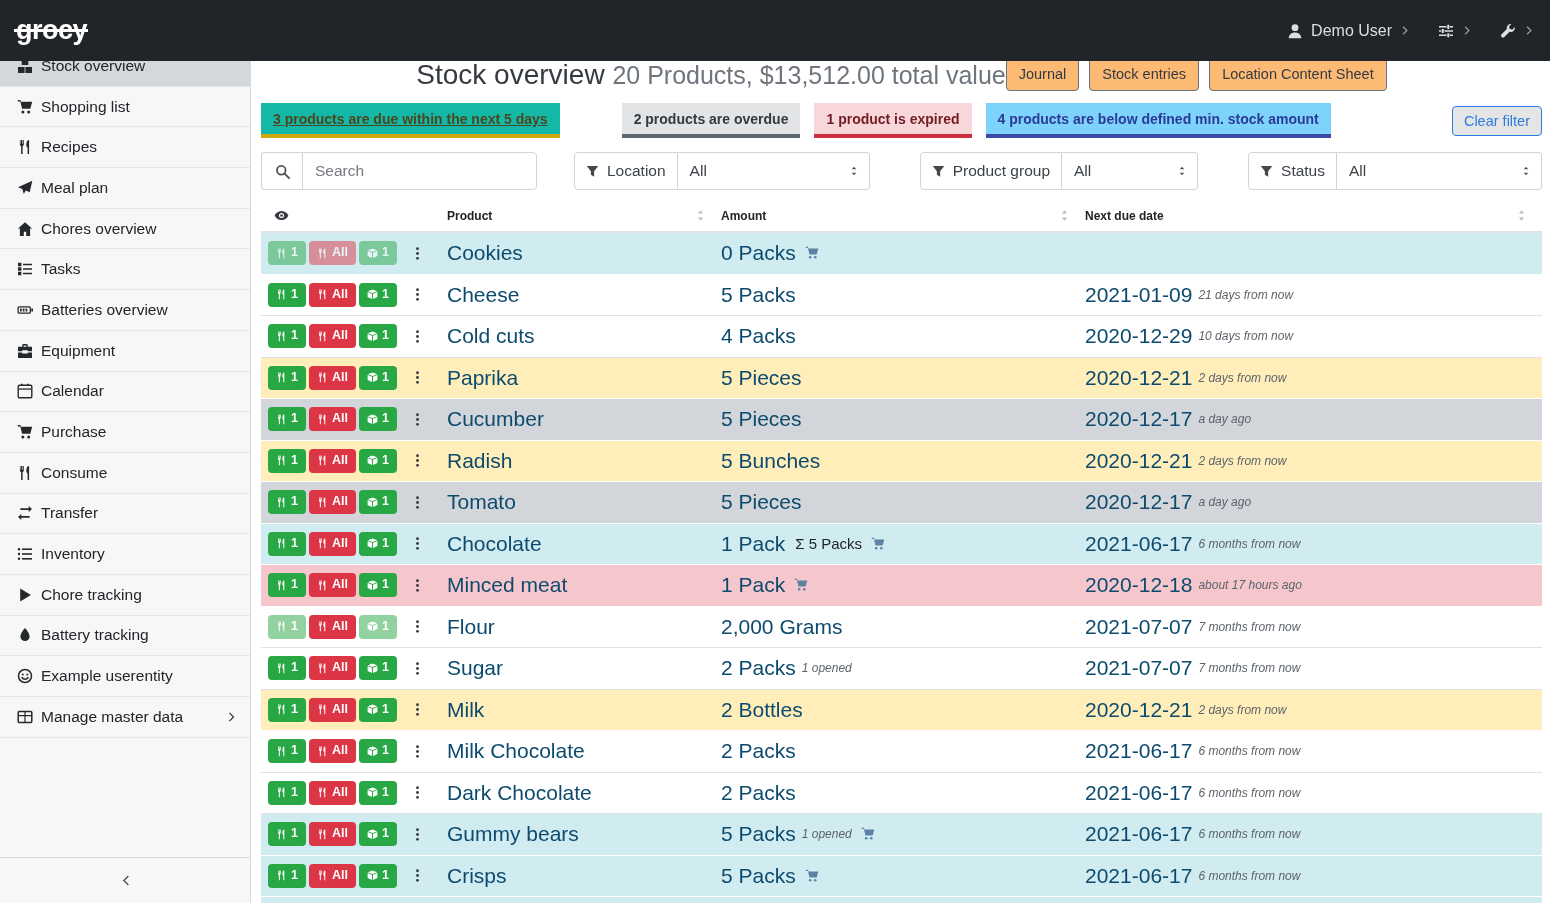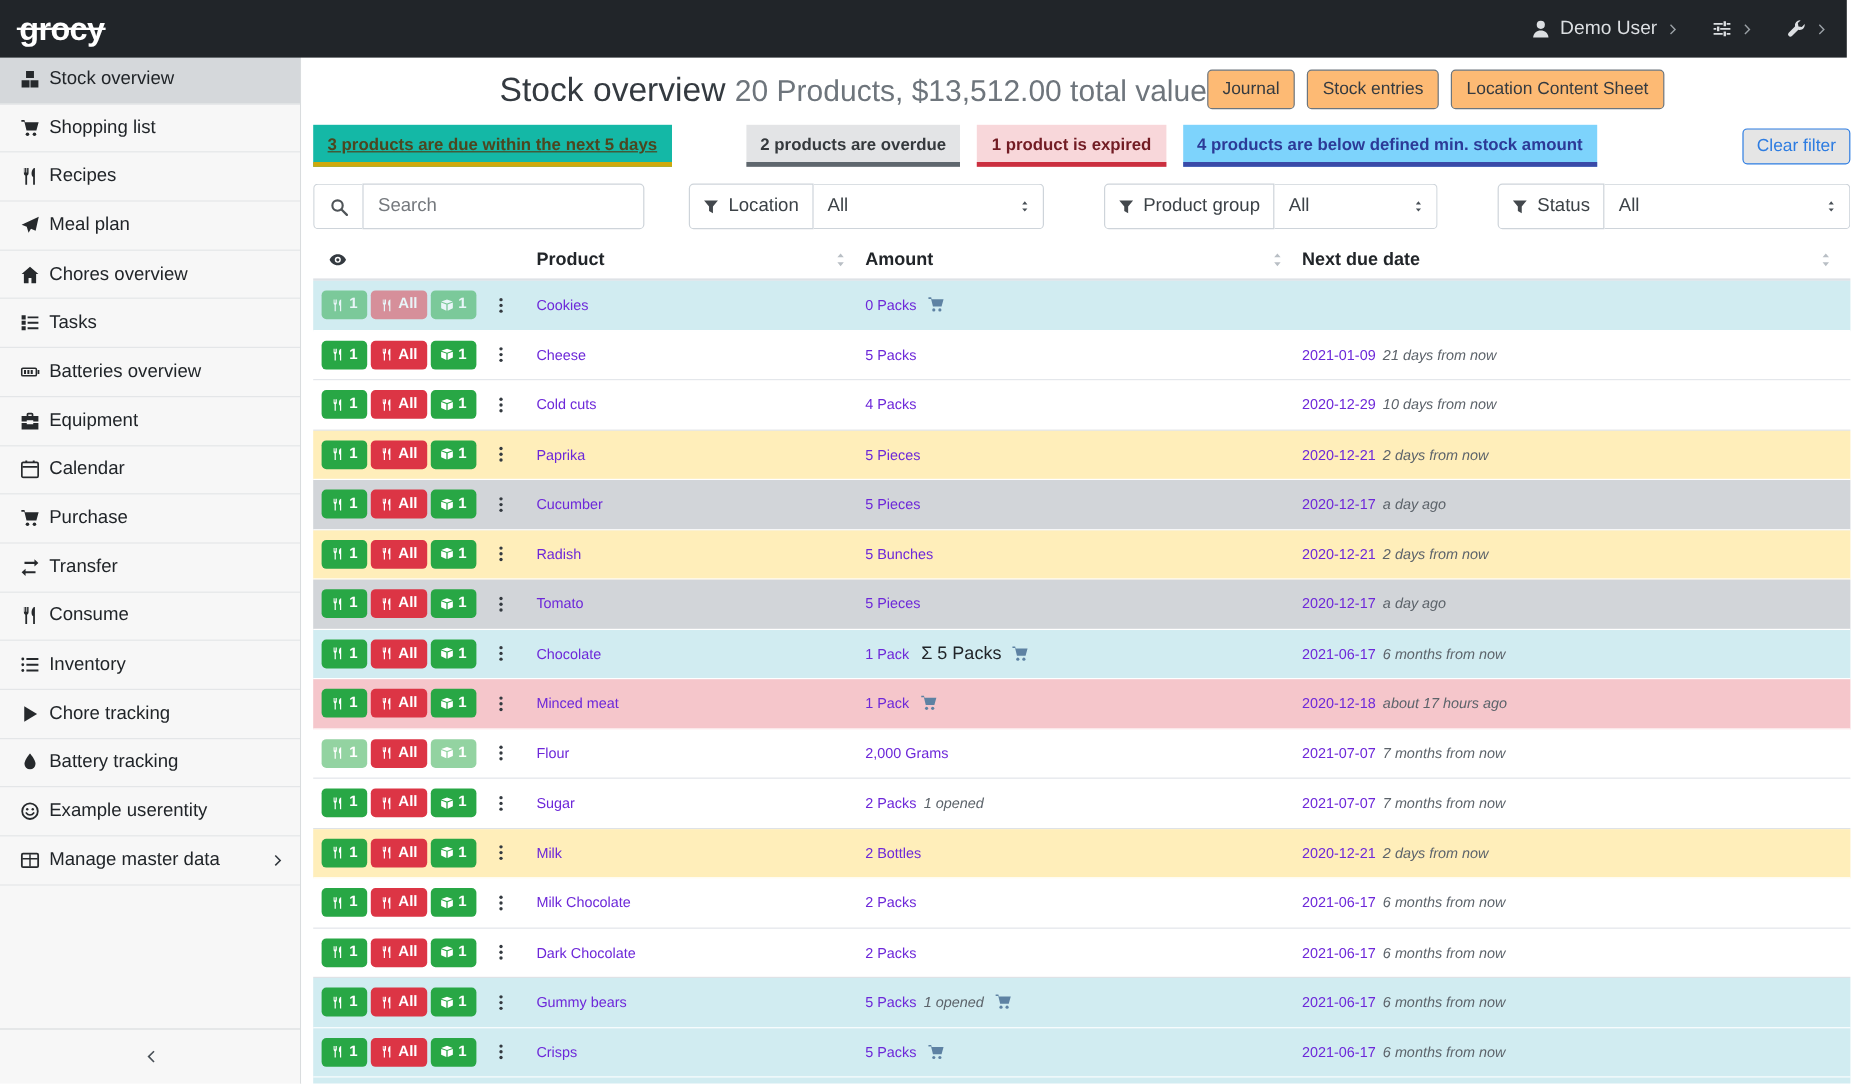--- a/index.html
+++ b/index.html
@@ -3,21 +3,21 @@
 <meta charset="utf-8">
 <style>
   *{box-sizing:border-box;margin:0;padding:0}
   html,body{width:1552px;height:903px}
   body{overflow:hidden;font-family:"Liberation Sans","DejaVu Sans",sans-serif;font-size:15px;color:#212529;background:#fff}
   .icon{display:inline-flex}
   .icon svg{width:1em;height:1em;display:block}
   button{font-family:inherit;cursor:pointer}
 
   
-  .navbar{position:absolute;top:0;left:0;right:13px;height:48px;background:#212529;display:flex;align-items:center;justify-content:space-between;z-index:10}
+  .navbar{position:absolute;top:0;left:0;right:2px;height:61px;background:#212529;display:flex;align-items:center;justify-content:space-between;z-index:10}
   .brand{margin-left:14px;position:relative;color:#fff;font-size:27px;font-weight:700;letter-spacing:-.5px;line-height:1;padding:0 2px;cursor:pointer}
   .brand::after{content:"";position:absolute;left:0;right:1px;top:12px;height:2.5px;background:#fff}
   .nav-right{display:flex;align-items:center;gap:27px;margin-right:15px;color:#dcdfe2}
   .nav-group{display:flex;align-items:center;gap:8px;font-size:16px;cursor:pointer}
   .nav-ico{font-size:16px}
   .chev{font-size:11px;color:#9ba1a6}
 
   
   .sidebar{position:absolute;top:46px;left:0;bottom:0;width:251px;background:#f7f7f7;border-right:1px solid #d9dcde;display:flex;flex-direction:column}
   .side-nav{flex:1 1 auto;overflow:hidden}
@@ -53,36 +53,36 @@
   .funnel{font-size:13px;color:#43484d}
   .fselect{display:flex;align-items:center;justify-content:space-between;border:1px solid #ced4da;border-left:0;border-radius:0 4px 4px 0;padding:0 9px 0 12px;font-size:15.5px;color:#3c4247;cursor:pointer}
   .fselect[data-name="location-select"]{width:192px}
   .fselect[data-name="product-group-select"]{width:136px}
   .fselect[data-name="status-select"]{width:205px}
   .selarr{font-size:12px;color:#495057}
 
   
   .stock-table{margin-top:10px}
   .grid{display:grid;grid-template-columns:186px 274px 364px 1fr;align-items:center}
-  .thead{height:33px;border-bottom:2px solid #dee2e6;font-weight:700;font-size:15px}
+  .thead{height:33px;border-bottom:2px solid #dee2e6;font-weight:700;font-size:12px}
   .th{display:flex;align-items:center;height:100%}
   .eye-cell{padding-left:13px;font-size:15px;color:#343a40}
   .sort{margin-left:auto;margin-right:14px;font-size:13px;color:#b9bfc5}
   .trow{height:41.5px;border-bottom:1px solid #dee2e6}
   .trow.tinted{border-bottom-color:#fff}
   .trow.partial{height:6px;border-bottom:0}
   .tcell{display:flex;align-items:center;min-width:0}
   .c1{padding-left:7px;gap:3px}
   .abtn{display:inline-flex;align-items:center;gap:4px;border:0;border-radius:4px;color:#fff;font-size:12.5px;font-weight:700;padding:5px 8px;line-height:1.1}
   .abtn .bi{font-size:11px}
   .abtn.green{background:#28a745}
   .abtn.red{background:#dc3545}
   .abtn.off{opacity:.5;cursor:default}
   .dots{background:transparent;border:0;color:#343a40;font-size:15px;margin-left:5px;padding:3px 5px;display:inline-flex}
-  .pname,.aval,.ddate{font-size:12px;color:#6d28d9}
+  .pname,.aval,.ddate{font-size:21px;color:#0c4a6e}
   .agg{margin-left:10px;font-size:15px;color:#212529}
   .note{margin-left:6px;font-size:12px;font-style:italic;color:#5c636a;white-space:nowrap}
   .cart{margin-left:9px;font-size:14px;color:#5e82a3;cursor:pointer}
 </style>
 </head>
 <body>
 
 <header class="navbar" data-name="top-navbar">
   <div class="brand" data-name="grocy-logo"><span data-name="brand-text">grocy</span></div>
   <div class="nav-right" data-name="navbar-right">
@@ -209,35 +209,35 @@
       <a class="side-item" data-name="sidebar-item-purchase">
         <span class="icon side-ico" data-name="cart-icon">
           <svg viewBox="0 0 16 16" fill="currentColor">
             <path d="M.8.9h2.6l.5 1.9h11.3l-1.9 6.9H5.1L3.3 2.4H.8z"></path>
             <circle cx="5.9" cy="12.9" r="1.5"></circle>
             <circle cx="11.7" cy="12.9" r="1.5"></circle>
           </svg>
         </span>
         <span class="side-label" data-name="sidebar-item-label">Purchase</span>
       </a>
+      <a class="side-item" data-name="sidebar-item-consume">
+        <span class="icon side-ico" data-name="utensils-icon">
+          <svg viewBox="0 0 16 16" fill="currentColor">
+            <path d="M2.9.9v4.4c0 .9.5 1.6 1.2 1.9V15h1.5V7.2c.7-.3 1.2-1 1.2-1.9V.9H5.6v3.9H5V.9H3.9v3.9h-.5V.9zM11.8.9c-1.5 0-2.5 2.7-2.5 4.9 0 1.3.5 2.4 1.3 2.8V15h1.5V.9z"></path>
+          </svg>
+        </span>
+        <span class="side-label" data-name="sidebar-item-label">Consume</span>
+      </a>
       <a class="side-item" data-name="sidebar-item-transfer">
         <span class="icon side-ico" data-name="exchange-icon">
           <svg viewBox="0 0 16 16" fill="currentColor">
             <path d="M11.7 1.1 15 4.1l-3.3 3V5H3.4V3.2h8.3zM4.3 8.9 1 11.9l3.3 3v-2.1h8.3V11H4.3z"></path>
           </svg>
         </span>
         <span class="side-label" data-name="sidebar-item-label">Transfer</span>
-      </a>
-      <a class="side-item" data-name="sidebar-item-consume">
-        <span class="icon side-ico" data-name="utensils-icon">
-          <svg viewBox="0 0 16 16" fill="currentColor">
-            <path d="M2.9.9v4.4c0 .9.5 1.6 1.2 1.9V15h1.5V7.2c.7-.3 1.2-1 1.2-1.9V.9H5.6v3.9H5V.9H3.9v3.9h-.5V.9zM11.8.9c-1.5 0-2.5 2.7-2.5 4.9 0 1.3.5 2.4 1.3 2.8V15h1.5V.9z"></path>
-          </svg>
-        </span>
-        <span class="side-label" data-name="sidebar-item-label">Consume</span>
       </a>
       <a class="side-item" data-name="sidebar-item-inventory">
         <span class="icon side-ico" data-name="list-icon">
           <svg viewBox="0 0 16 16" fill="currentColor">
             <circle cx="2" cy="3.2" r="1.2"></circle>
             <path d="M5 2.4h10V4H5z"></path>
             <circle cx="2" cy="8" r="1.2"></circle>
             <path d="M5 7.2h10v1.6H5z"></path>
             <circle cx="2" cy="12.8" r="1.2"></circle>
             <path d="M5 12h10v1.6H5z"></path>

